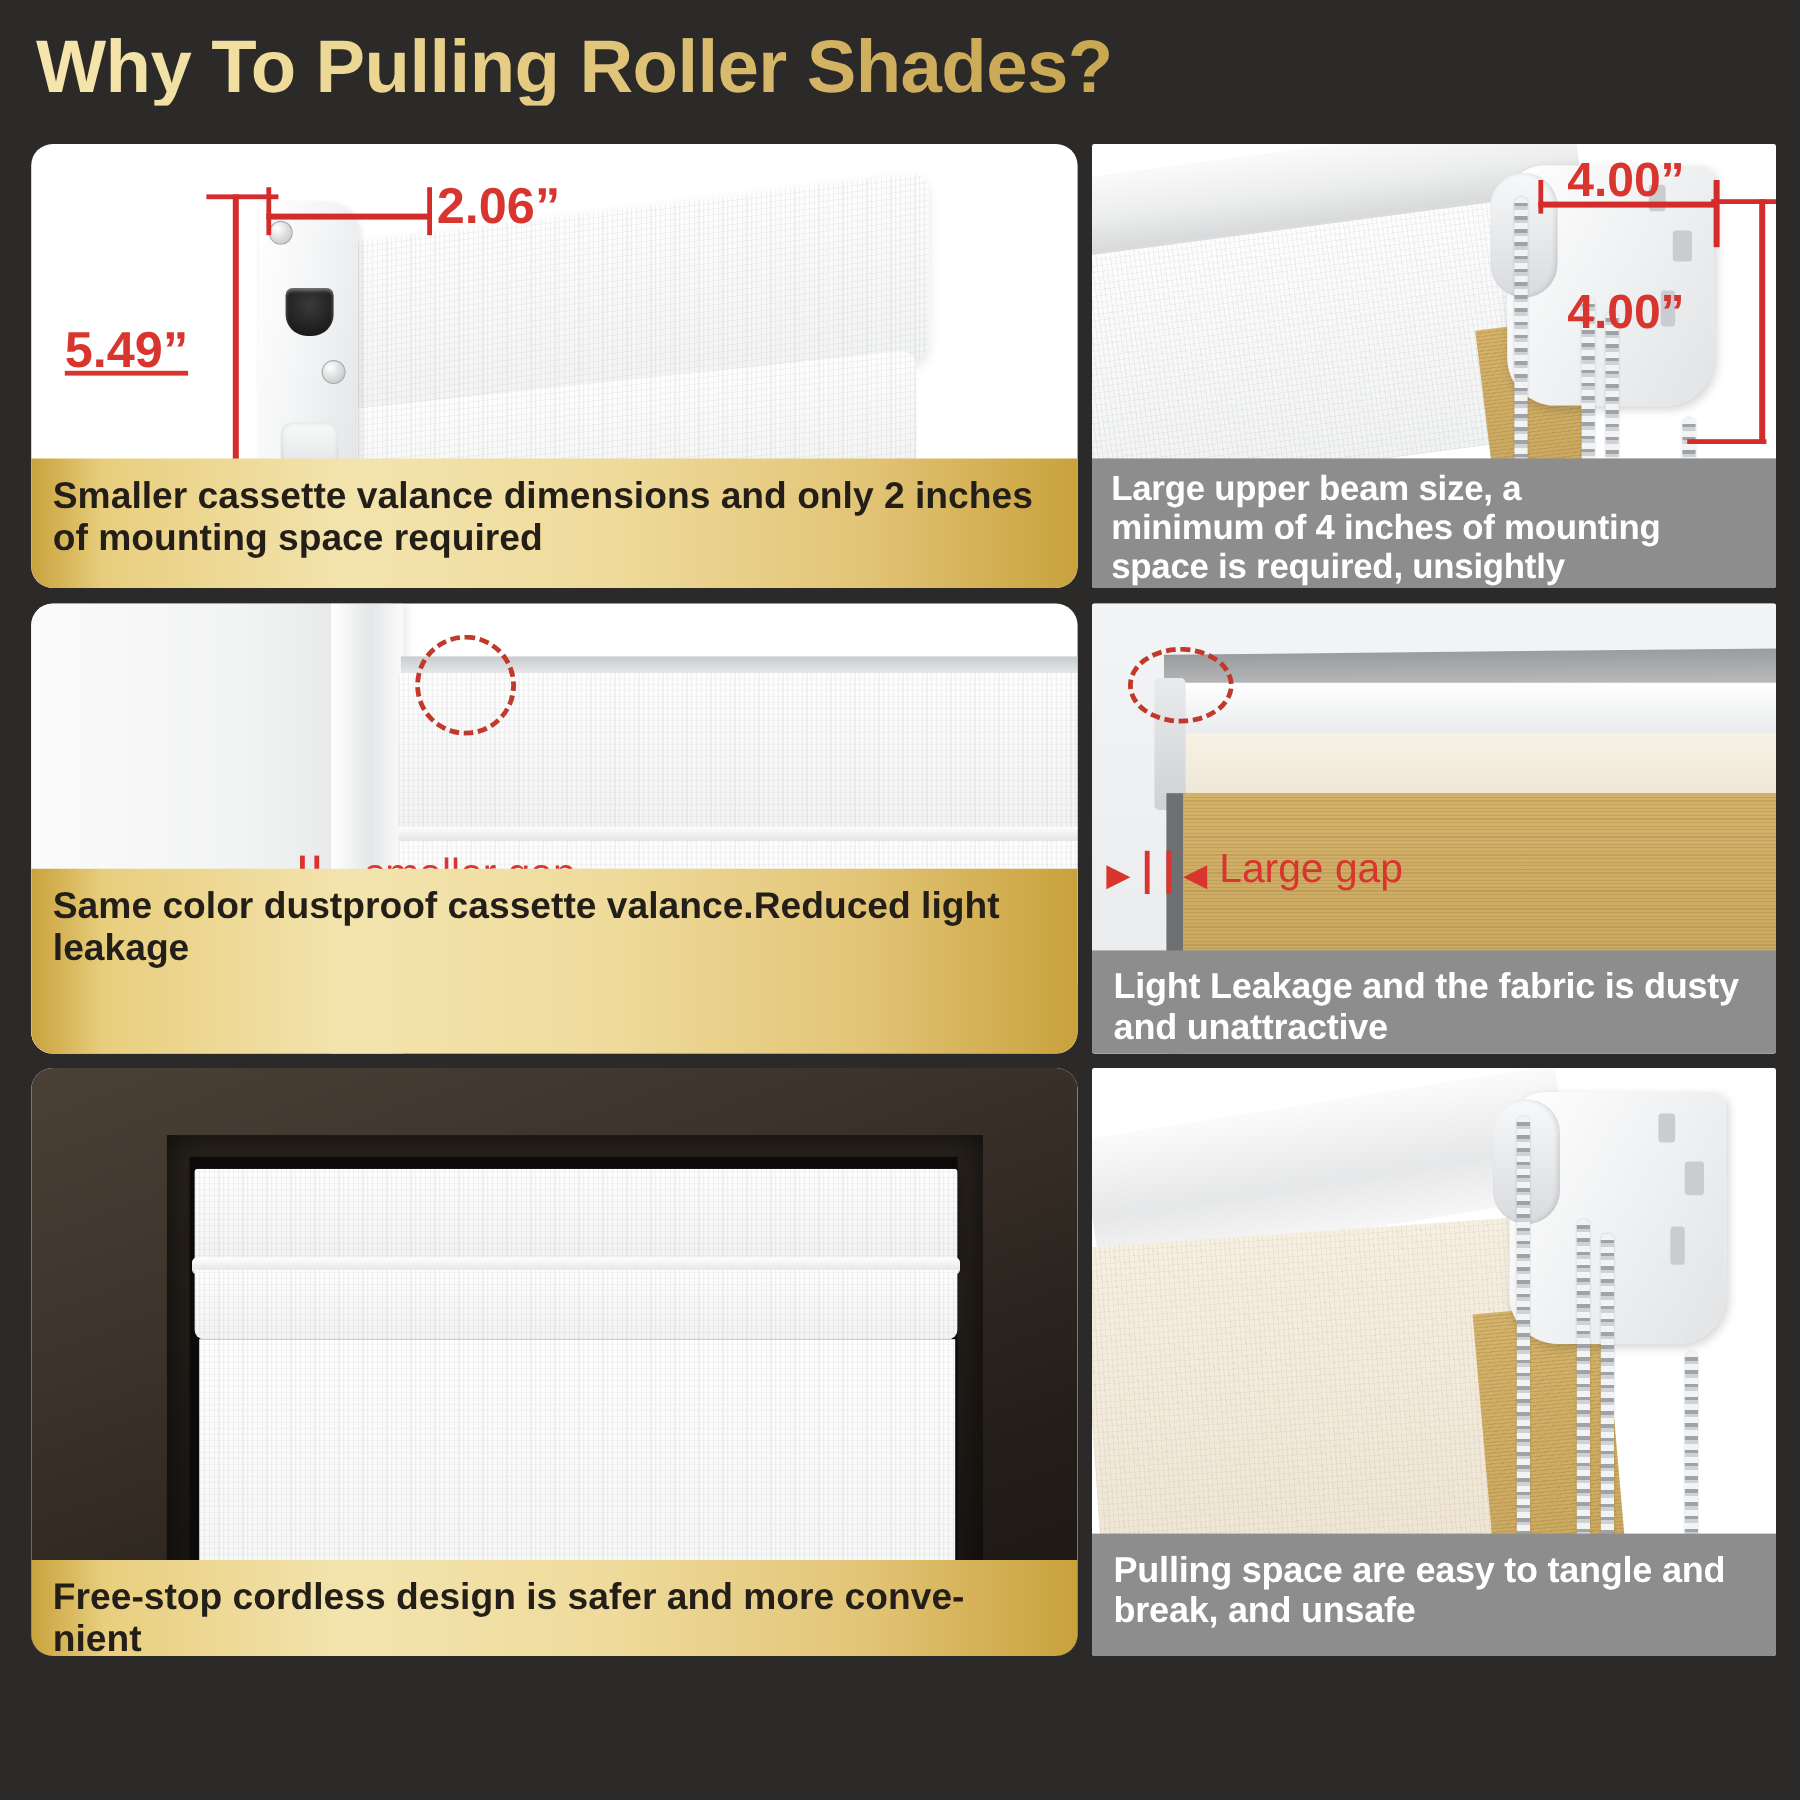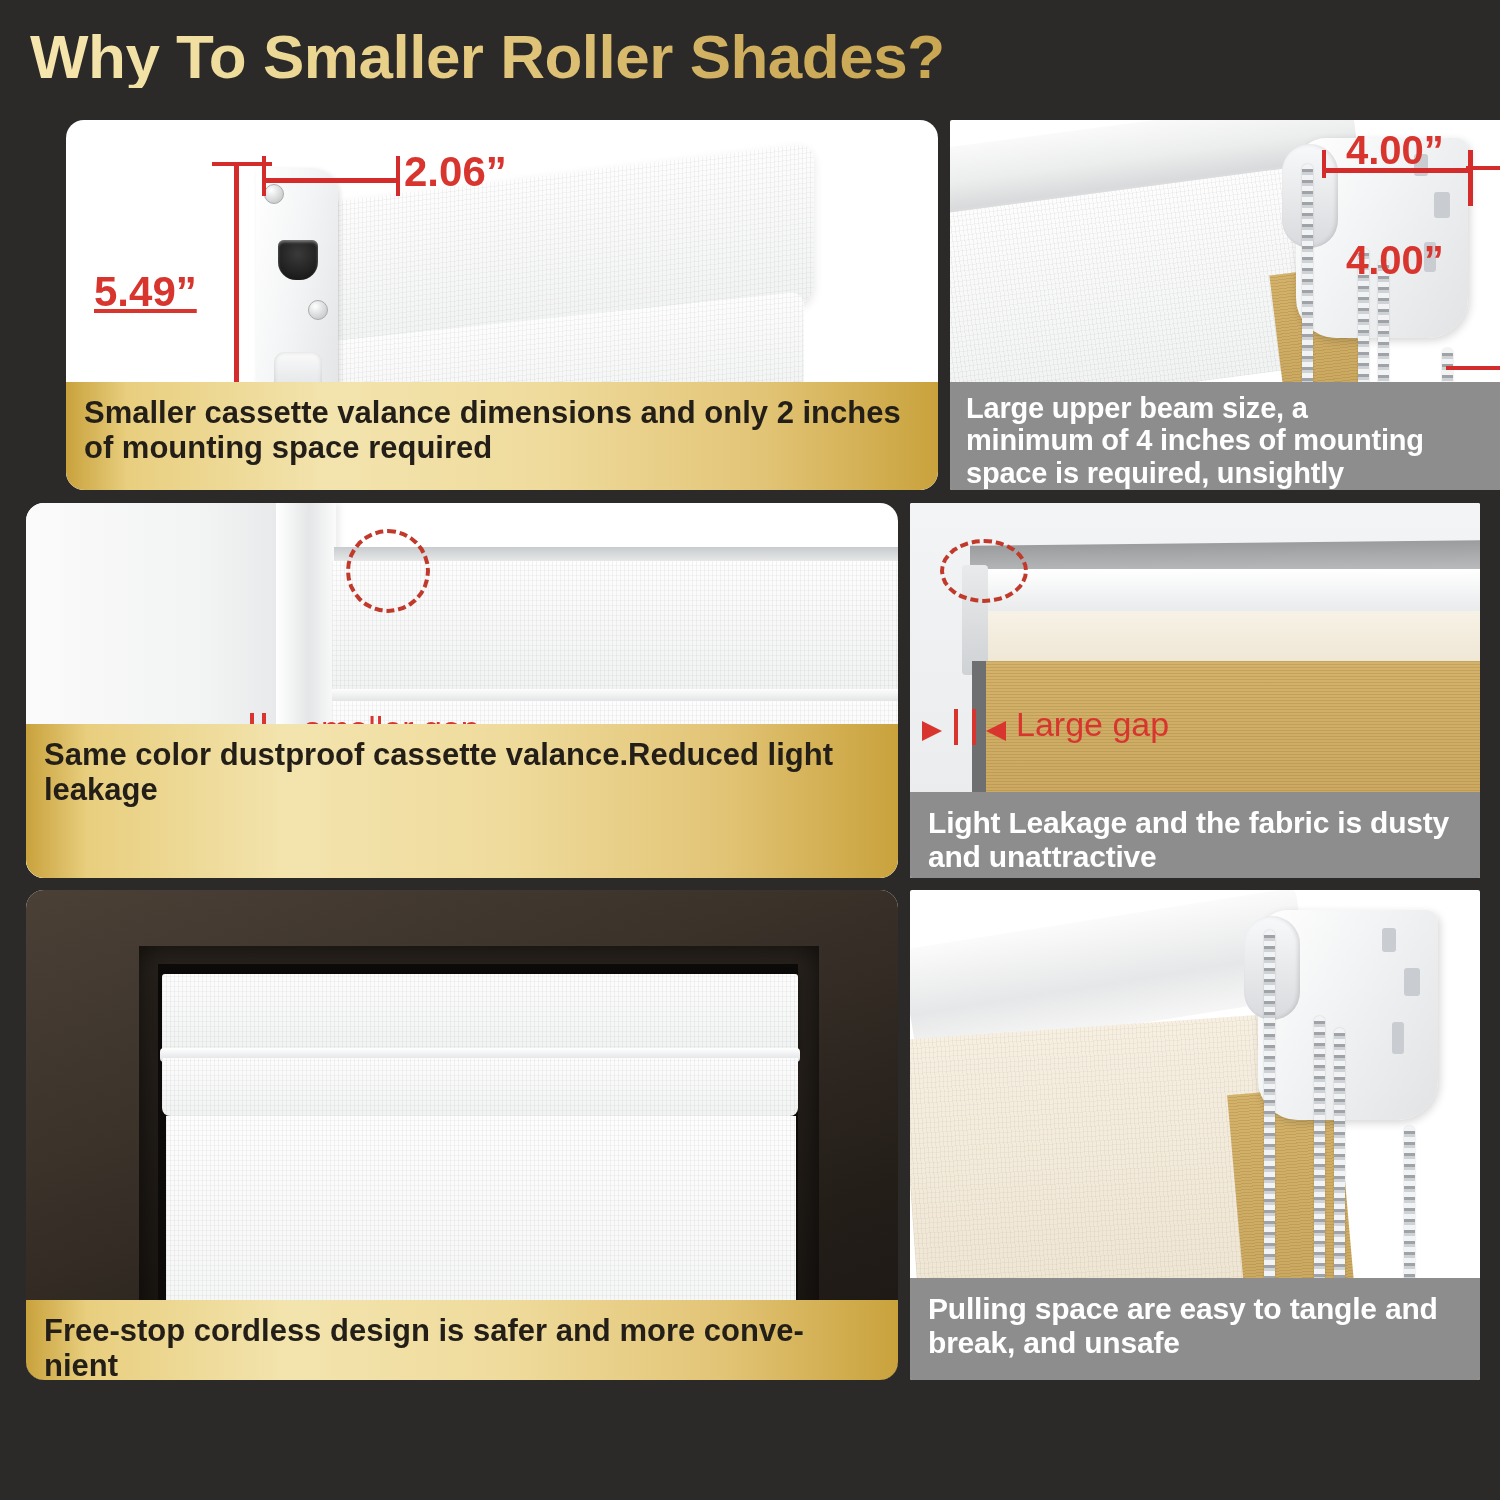--- a/index.html
+++ b/index.html
@@ -27,21 +27,21 @@
   }
 
   
   .grid{position:absolute; left:0; top:0; width:1500px; height:1500px;}
 
   .panel{position:absolute; overflow:hidden; background:#fff;}
   .panel.good{border-radius:18px;}
   .panel.bad{border-radius:2px;}
 
   
-  .p-r1{top:120px;height:370px;margin-left:40px;}
+  .p-r1{top:120px;height:370px;}
   .p-r2{top:503px;height:375px;}
   .p-r3{top:890px;height:490px;}
   .c-left{left:26px;width:872px;}
   .c-right{left:910px;width:570px;}
 
   .art{position:absolute;left:0;top:0;right:0;bottom:0;overflow:hidden;}
 
   
   .caption{
     position:absolute; left:0; right:0; bottom:0;
@@ -275,21 +275,21 @@
   }
   .p6-tan{
     position:absolute;left:330px;top:200px;width:110px;height:300px;
     transform:rotate(-5deg);
   }
 </style>
 </head>
 <body>
 
 <div class="title-bar">
-  <div class="title">Why To Smaller Roller Shades?</div>
+  <div class="title">Why To Pulling Roller Shades?</div>
 </div>
 
 <div class="grid">
 
   <div class="panel good p-r1 c-left">
     <div class="art">
 
       <div class="v-body fabric-white"></div>
       <div class="v-body2 fabric-white"></div>
       <div class="v-drop fabric-white"></div>

